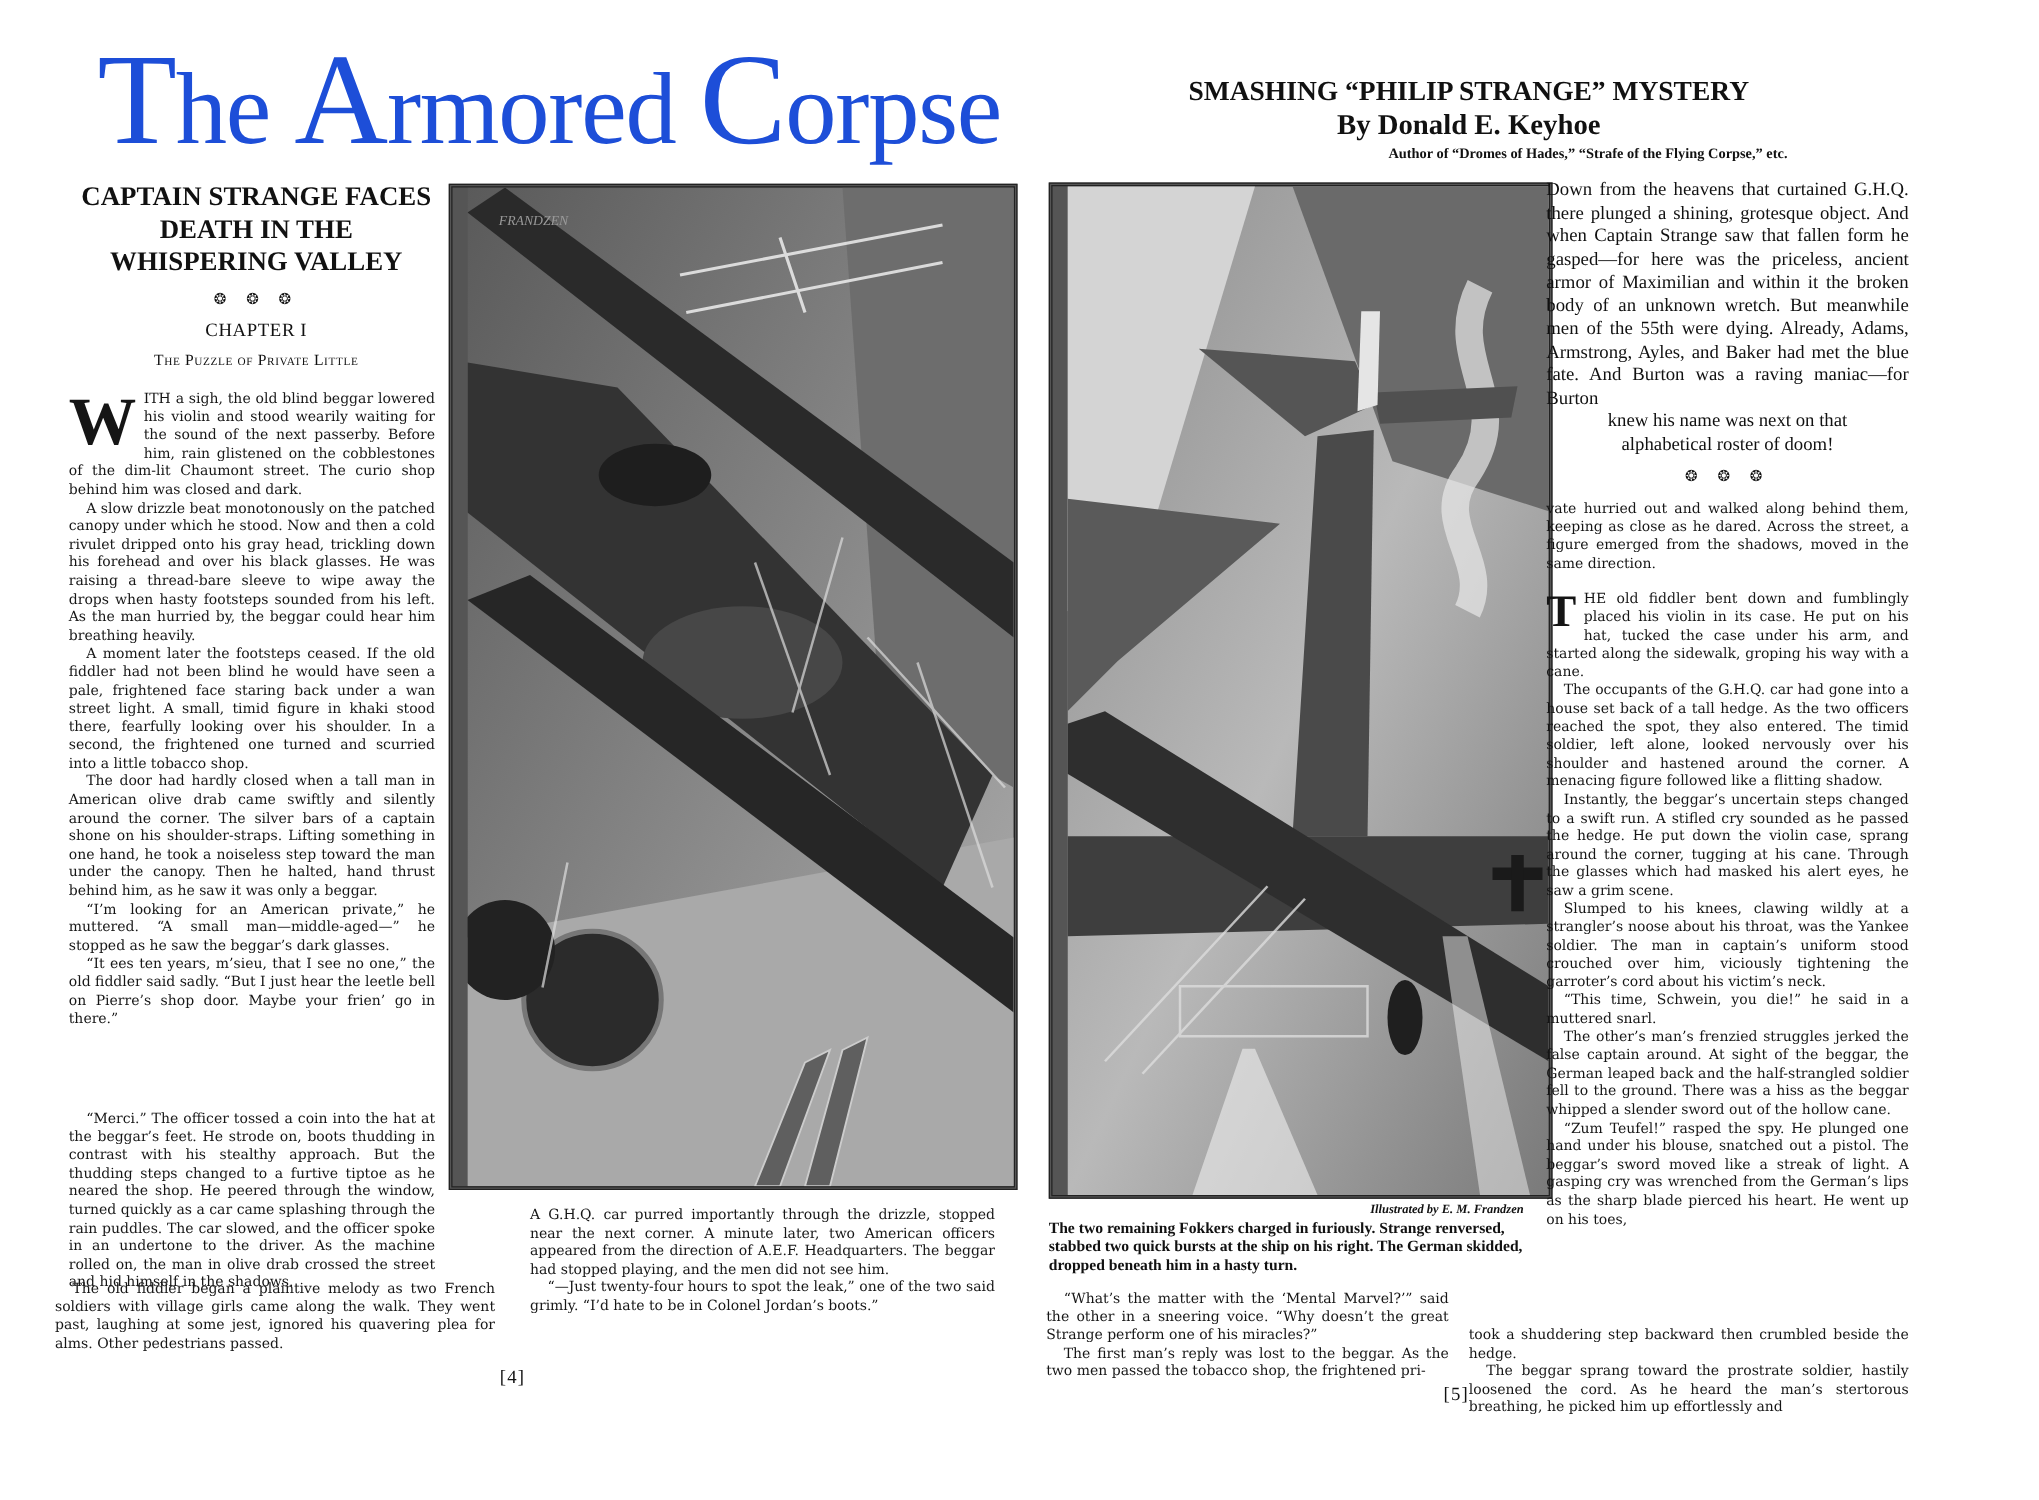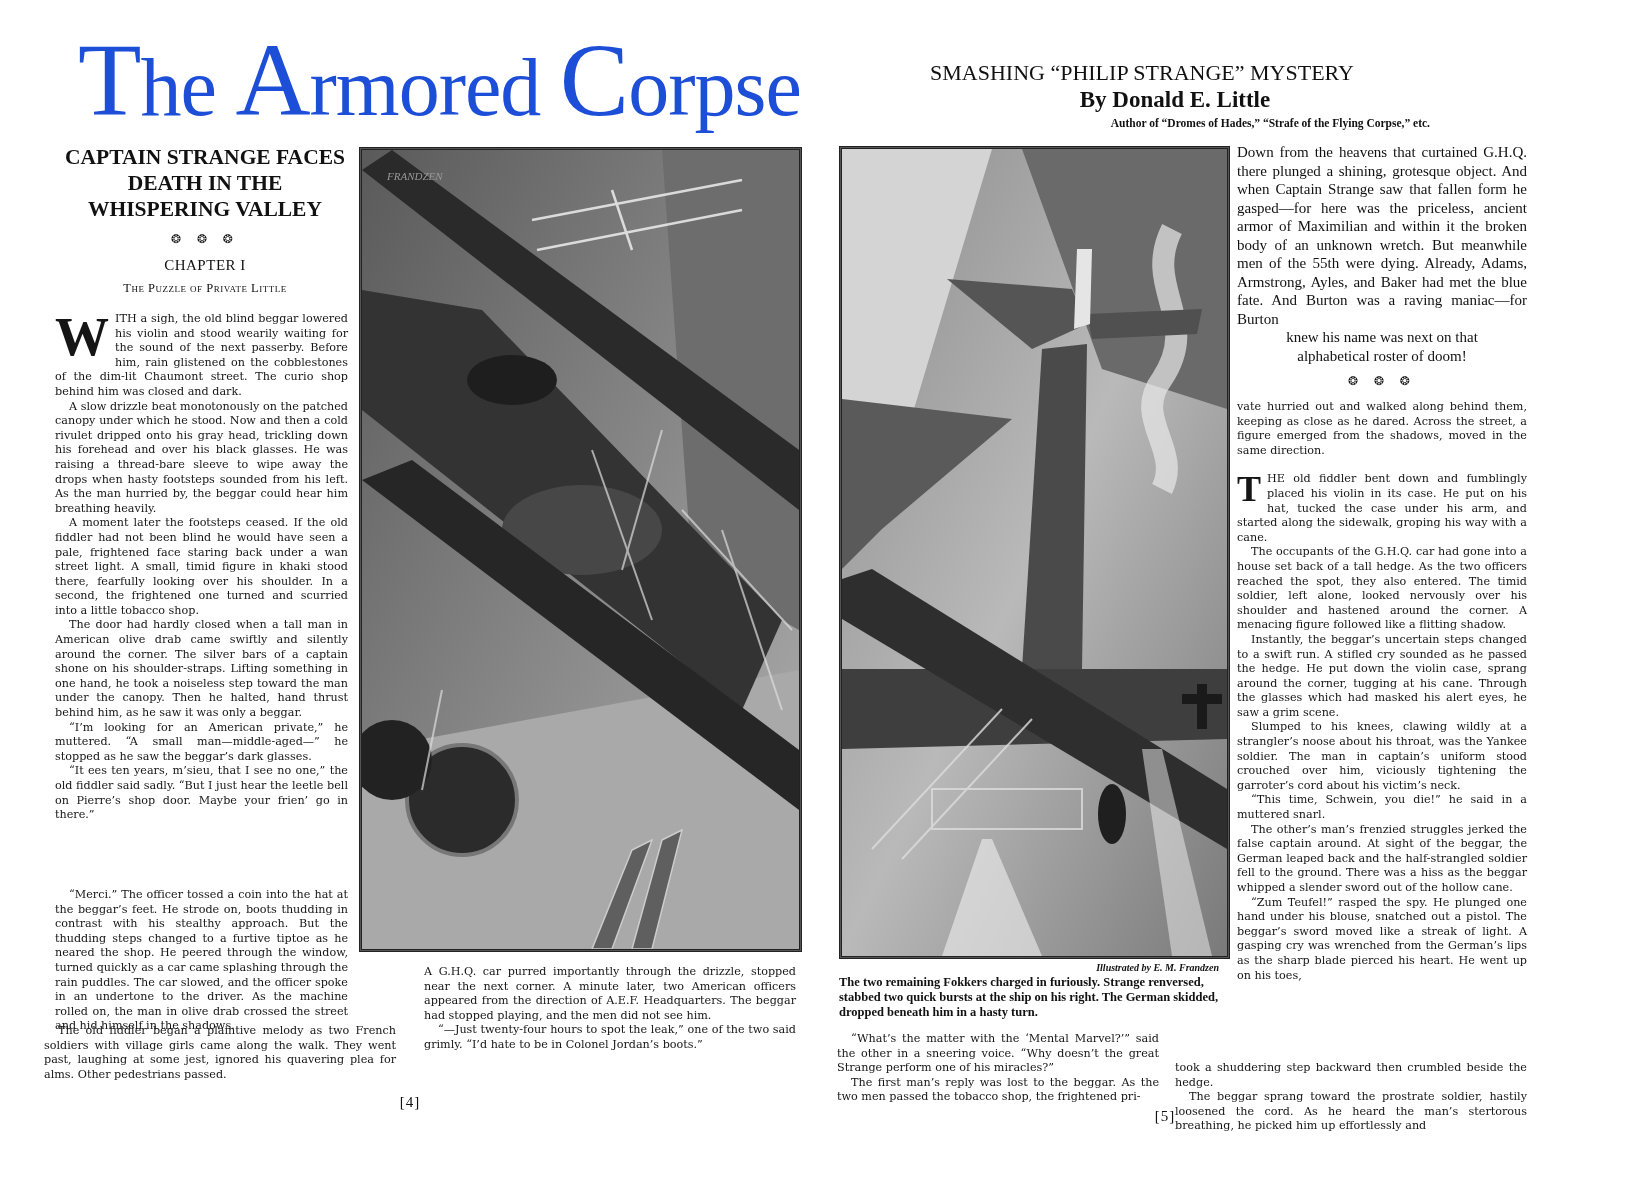--- a/index.html
+++ b/index.html
@@ -7,22 +7,22 @@
       width: 1631px; height: 1200px; background: #ffffff; position: relative; overflow: hidden;
       font-family: "DejaVu Serif", serif; color: #111;
     }
     .abs { position: absolute; }
     .title {
       left: 78px; top: 30px; font-family: "Liberation Serif", serif; font-size: 82px; line-height: 100px;
       letter-spacing: -1px; color: #1d4ed8; white-space: nowrap;
     }
     .title .cap { font-size: 104px; }
     .series {
-      left: 930px; top: 60px; width: 490px; text-align: left;
-      font-family: "Liberation Serif", serif; font-weight: normal; font-size: 22px; line-height: 26px;
+      left: 930px; top: 60px; width: 490px; text-align: center;
+      font-family: "Liberation Serif", serif; font-weight: bold; font-size: 22px; line-height: 26px;
     }
     .byline {
       left: 930px; top: 86px; width: 490px; text-align: center;
       font-family: "Liberation Serif", serif; font-weight: bold; font-size: 23px; line-height: 28px;
     }
     .authorof {
       left: 930px; top: 116px; width: 500px; text-align: right;
       font-family: "Liberation Serif", serif; font-weight: bold; font-size: 11.5px; line-height: 14px;
     }
     .deck {
@@ -43,21 +43,21 @@
       hyphens: manual; color: #151515;
     }
     .col p { margin: 0; text-indent: 14px; }
     .col p.noind { text-indent: 0; }
     .dropcap {
       float: left; font-family: "Liberation Serif", serif; font-weight: bold; font-size: 54px; line-height: 42px;
       margin: 2px 6px 0 0; padding-top: 2px;
     }
     .dropcap.small { font-size: 36px; line-height: 28px; margin-top: 1px; }
     .illus {
-      border: 3px double #222; background: #555; overflow: hidden;
+      border: 3px double #222; background: #555; overflow: hidden; padding-left: 12px;
     }
     .illus svg { display: block; width: 100%; height: 100%; }
     .caption {
       font-family: Liberation Serif, serif; font-weight: bold; font-size: 12.5px; line-height: 15px; 
     }
     .credit {
       font-family: "Liberation Serif", serif; font-style: italic; font-weight: bold; font-size: 10px; text-align: right;
     }
     .teaser {
       font-family: "Liberation Serif", serif; font-weight: normal; font-size: 15px; line-height: 18.5px; text-align: justify;
@@ -65,21 +65,21 @@
     .teaser .center { text-align: center; display: block; }
     .folio { font-family: "Liberation Serif", serif; font-size: 15px; text-align: center; letter-spacing: 1px; }
   </style>
 </head>
 <body>
 
 <div class="abs title">
   <span class="cap">T</span><span>he </span><span class="cap">A</span><span>rmored </span><span class="cap">C</span><span>orpse</span>
 </div>
 <div class="abs series">SMASHING “PHILIP STRANGE” MYSTERY</div>
-<div class="abs byline">By Donald E. Little</div>
+<div class="abs byline">By Donald E. Keyhoe</div>
 <div class="abs authorof">Author of “Dromes of Hades,” “Strafe of the Flying Corpse,” etc.</div>
 
 <div class="abs deck">CAPTAIN STRANGE FACES DEATH IN THE WHISPERING VALLEY</div>
 <div class="abs stars" style="left:55px; top:232px; width:300px;">❂ ❂ ❂</div>
 <div class="abs chapter">CHAPTER I</div>
 <div class="abs chaptitle">The Puzzle of Private Little</div>
 
 <div class="abs col" style="left:55px; top:312px; width:293px;">
   <p class="noind"><span class="dropcap">W</span><span>ITH a sigh, the old blind beggar lowered his violin and stood wearily waiting for the sound of the next passerby. Before him, rain glistened on the cobblestones of the dim-lit Chaumont street. The curio shop behind him was closed and dark.</span></p>
   <p>A slow drizzle beat monotonously on the patched canopy under which he stood. Now and then a cold rivulet dripped onto his gray head, trickling down his forehead and over his black glasses. He was raising a thread-bare sleeve to wipe away the drops when hasty footsteps sounded from his left. As the man hurried by, the beggar could hear him breathing heavily.</p>

